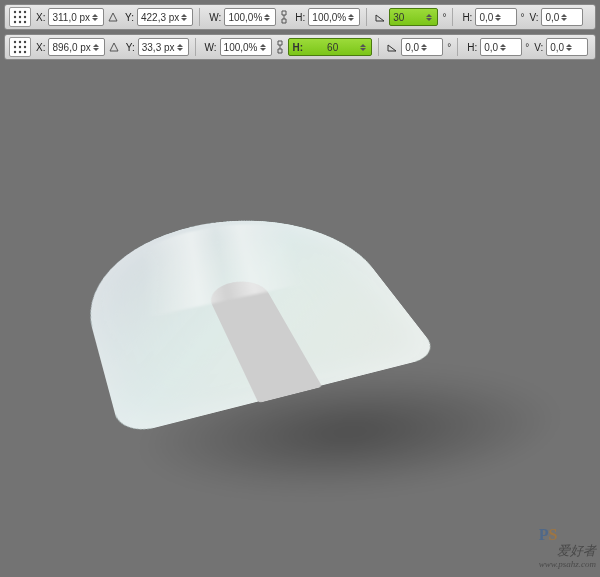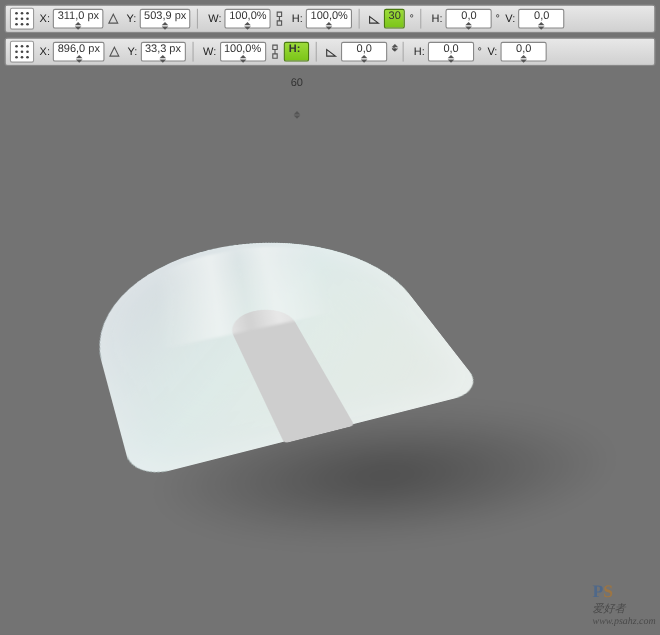--- a/index.html
+++ b/index.html
@@ -1,21 +1,21 @@
 <!DOCTYPE html>
 <html><head>
 <meta charset="utf-8">
 <style>
 * { margin: 0; padding: 0; box-sizing: border-box; }
 body { width: 600px; height: 577px; background: #737373; font-family: Tahoma, Arial, sans-serif; font-size: 10px; color: #333; overflow: hidden; position: relative; }
 
 .toolbar { background: linear-gradient(#e8e8e8, #d0d0d0); border: 1px solid #888; border-radius: 3px; display: flex; align-items: center; padding: 2px 4px; gap: 2px; height: 26px; margin: 4px; }
 .toolbar .icon-box { width: 22px; height: 20px; display: flex; align-items: center; justify-content: center; border: 1px solid #999; background: #fff; border-radius: 2px; }
 .tlabel { font-size: 10px; color: #222; margin: 0 1px 0 3px; }
-.field { display: inline-flex; align-items: center; height: 18px; border: 1px solid #888; background: #fff; border-radius: 2px; padding: 0 3px; flex-direction: column; }
+.field { display: inline-flex; align-items: center; height: 18px; border: 1px solid #888; background: #fff; border-radius: 2px; padding: 0 3px; }
 .field.green { background: linear-gradient(#9cdb3a, #7bc518); border-color: #4a7a10; gap: 20px; }
 .field span { font-size: 10px; }
 .field .arrows { width: 8px; display: flex; flex-direction: column; margin-left: 2px; }
 .arrow-up, .arrow-down { width: 0; height: 0; border-left: 3px solid transparent; border-right: 3px solid transparent; }
 .arrow-up { border-bottom: 3px solid #555; margin-bottom: 1px; }
 .arrow-down { border-top: 3px solid #555; }
 .sep { width: 1px; height: 18px; background: #aaa; margin: 0 4px; }
 .link-icon { width: 12px; height: 16px; display: flex; align-items: center; justify-content: center; color: #555; }
 .tri-icon { width: 14px; height: 14px; display: flex; align-items: center; justify-content: center; }
 
@@ -28,21 +28,21 @@
 .l1 { background: linear-gradient(135deg, #3a6b2a, #5a8a3a); transform: translateZ(0px); }
 .l2 { background: linear-gradient(135deg, #4a3a8a, #6a5aaa); transform: translateZ(20px); }
 .l3 { background: linear-gradient(135deg, #2a6a8a, #4a9abb); transform: translateZ(40px); }
 .l4 { background: linear-gradient(135deg, #8a8a4a, #aaaa7a); transform: translateZ(60px); }
 .l5 { background: linear-gradient(135deg, rgba(220,190,220,0.8), rgba(220,240,230,0.9), rgba(255,240,200,0.8)); transform: translateZ(82px); opacity: 0.85; box-shadow: inset 0 0 40px rgba(255,255,255,0.6), inset 0 0 80px rgba(200,200,255,0.3); }
 .l5::after { content: ""; position: absolute; top: 10px; left: 20px; width: 260px; height: 140px; background: linear-gradient(100deg, rgba(255,255,255,0.0) 20%, rgba(255,255,255,0.8) 40%, rgba(255,255,255,0.1) 50%, rgba(255,255,255,0.7) 60%, rgba(255,255,255,0.0) 80%); border-radius: 130px 130px 20px 20px; filter: blur(2px); }
 
 .watermark { position: absolute; right: 4px; bottom: 8px; color: rgba(0,0,0,0.38); font-size: 12px; font-style: italic; font-family: Georgia, serif; }
 .watermark .p { color: rgba(43,93,160,0.5); font-weight: bold; font-style: normal; font-size: 16px; }
 .watermark .s { color: rgba(200,120,20,0.5); font-weight: bold; font-style: normal; font-size: 16px; }
-.watermark .cn { font-size: 10px; display: block; text-align: left; margin-top: -2px; font-family: Liberation Serif, serif; }
+.watermark .cn { font-size: 13px; display: block; text-align: right; margin-top: -2px; font-family: Liberation Serif, serif; }
 .watermark .url { font-size: 9px; display: block; text-align: right; margin-top: -1px; }
 </style>
 </head>
 <body>
 
 <div class="toolbar">
   <div class="icon-box">
     <svg width="14" height="14">
         <g fill="#444">
           <circle cx="2" cy="2" r="1.2"></circle>
@@ -65,21 +65,21 @@
         <span class="arrow-down"></span>
       </span>
     </div>
   <span class="tri-icon">
       <svg width="12" height="12">
         <path d="M2 10 L6 2 L10 10 Z" fill="none" stroke="#555" stroke-width="1"></path>
       </svg>
     </span>
   <span class="tlabel">Y:</span>
   <div class="field">
-      <span>503,9 px</span>
+      <span>422,3 px</span>
       <span class="arrows">
         <span class="arrow-up"></span>
         <span class="arrow-down"></span>
       </span>
     </div>
   <span class="sep"></span>
   <span class="tlabel">W:</span>
   <div class="field">
       <span>100,0%</span>
       <span class="arrows">

